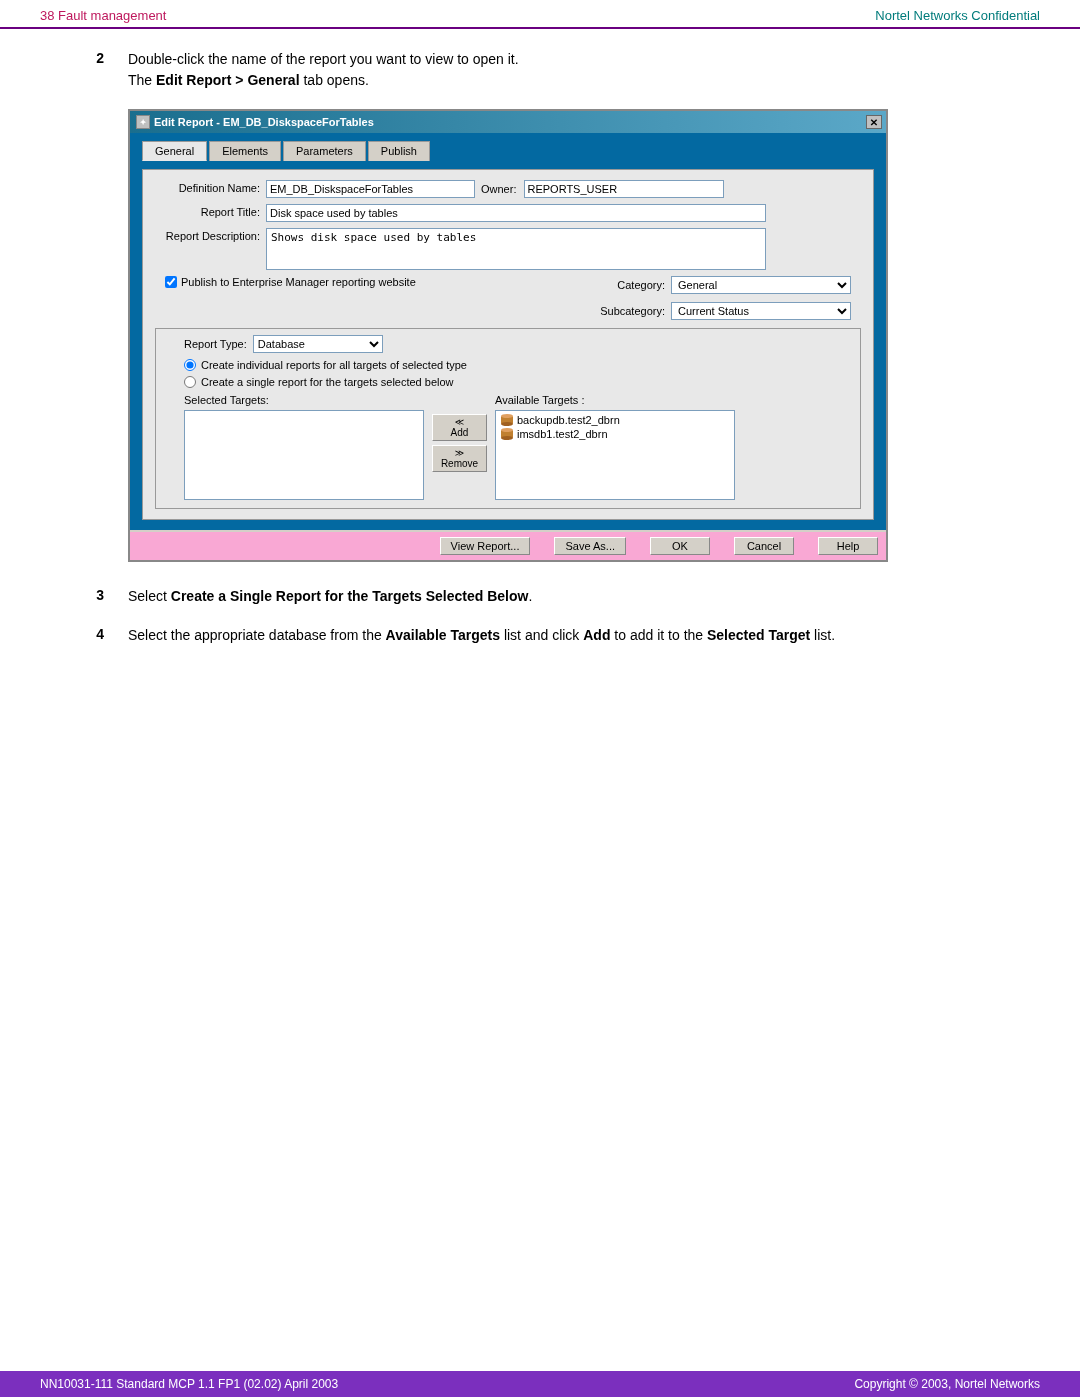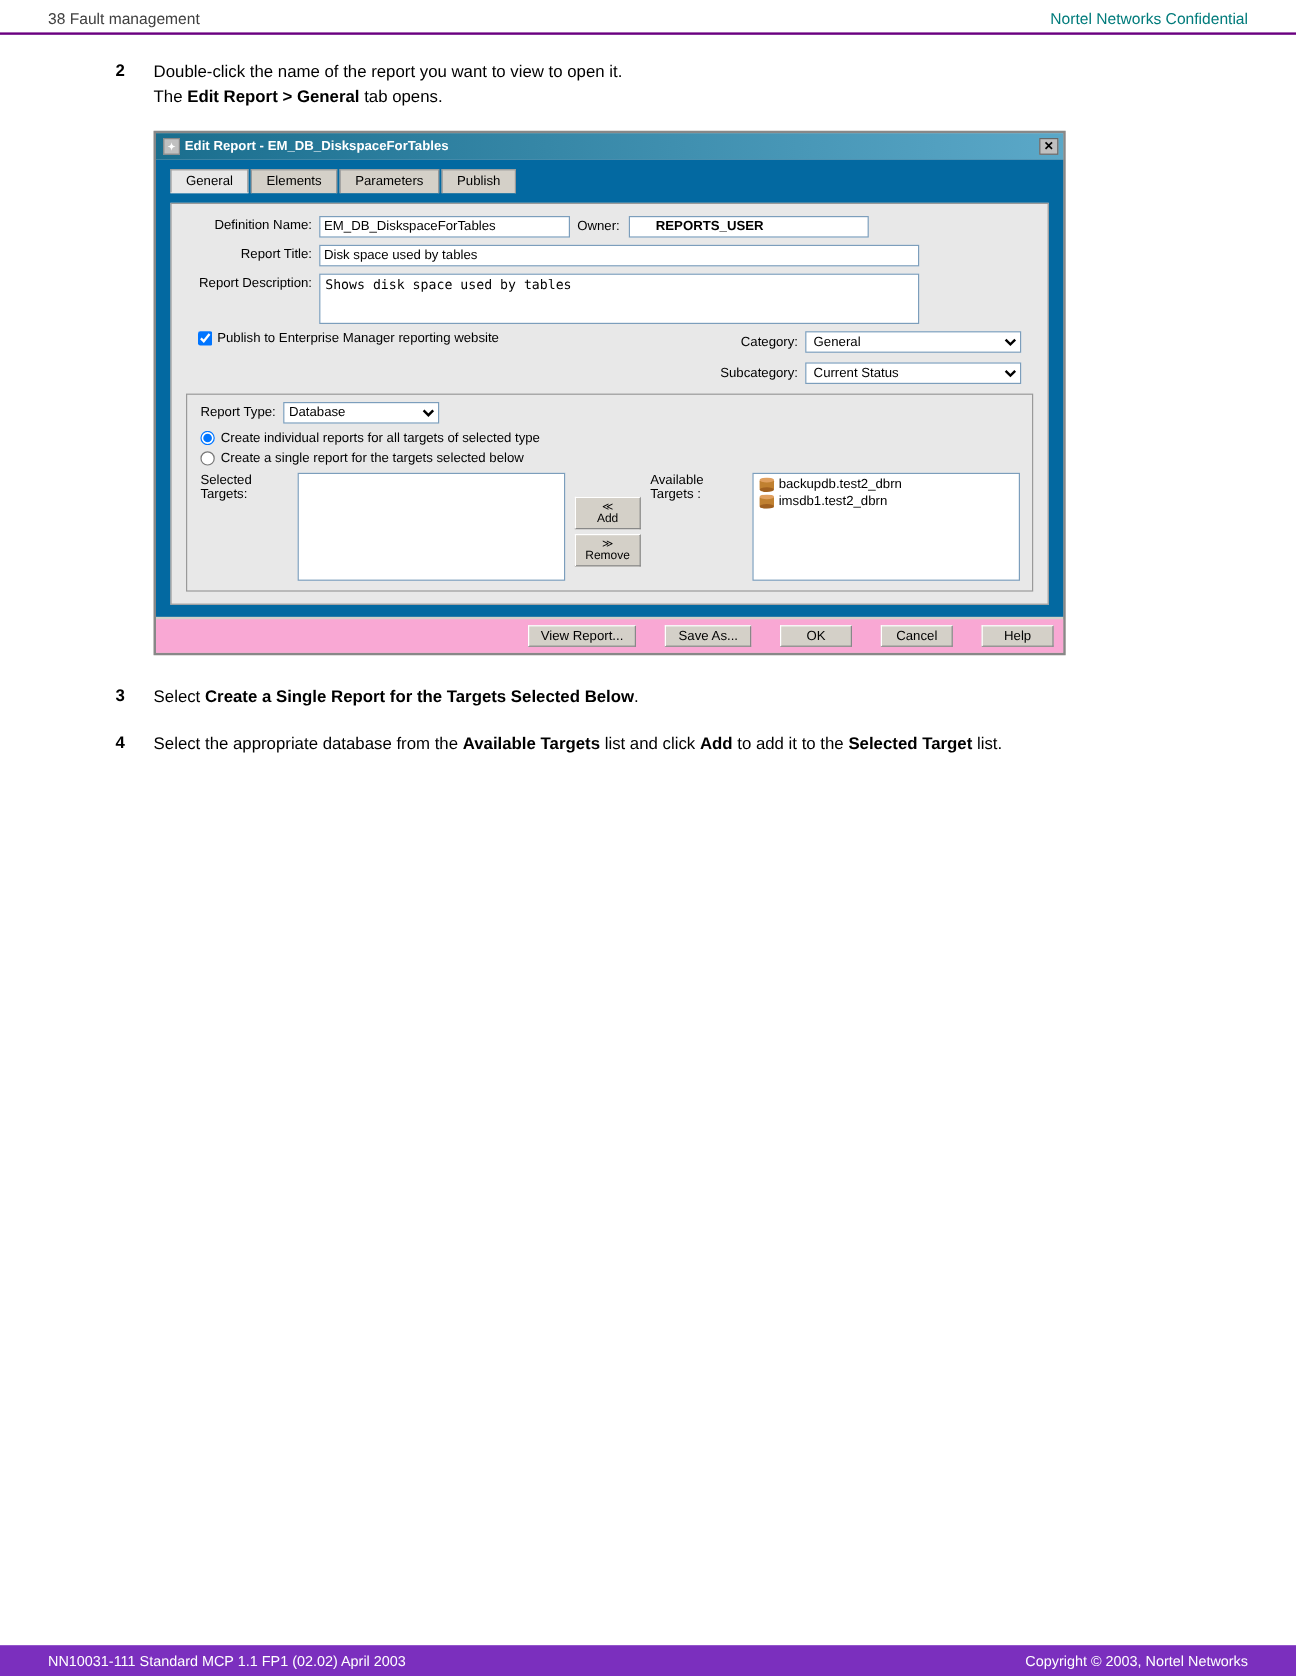--- a/index.html
+++ b/index.html
@@ -15,21 +15,21 @@
 
     
     .page-header {
       display: flex;
       justify-content: space-between;
       align-items: center;
       padding: 8px 40px 4px 40px;
       border-bottom: 2px solid #6a0080;
     }
     .header-left {
-      color: #404040;
+      color: #be185d;
       font-size: 13px;
     }
     .header-right {
       color: #007b7b;
       font-size: 13px;
     }
 
     
     .content {
       padding: 20px 80px 20px 80px;
@@ -169,25 +169,24 @@
       display: flex;
       align-items: center;
       gap: 8px;
     }
     .owner-label {
       font-size: 11px;
     }
     .owner-input {
       border: 1px solid #7c9ebc;
       background: white;
-      padding: 1px 21px;
+      padding: 1px 2px;
       font-size: 11px;
       height: 18px;
       width: 200px;
-      font-weight: bold;
     }
 
     
     .desc-textarea {
       border: 1px solid #7c9ebc;
       background: white;
       padding: 2px 4px;
       font-size: 11px;
       width: 500px;
       height: 42px;
@@ -227,21 +226,21 @@
       width: 12px;
       height: 12px;
     }
     .checkbox-label {
       font-size: 11px;
     }
 
     
     .group-box {
       border: 1px solid #999;
-      padding: 6px 10px 8px 11px;
+      padding: 6px 10px 8px 28px;
       margin-top: 4px;
       background: #e8e8e8;
     }
 
     .report-type-row {
       display: flex;
       align-items: center;
       gap: 6px;
       margin-bottom: 6px;
     }
@@ -272,20 +271,21 @@
 
     
     .targets-area {
       display: flex;
       gap: 8px;
       margin-top: 6px;
       align-items: flex-start;
     }
     .targets-col {
       display: flex;
+      flex-direction: column;
       gap: 2px;
     }
     .targets-label {
       font-size: 11px;
       margin-bottom: 2px;
     }
     .targets-list {
       border: 1px solid #7c9ebc;
       background: white;
       width: 240px;

